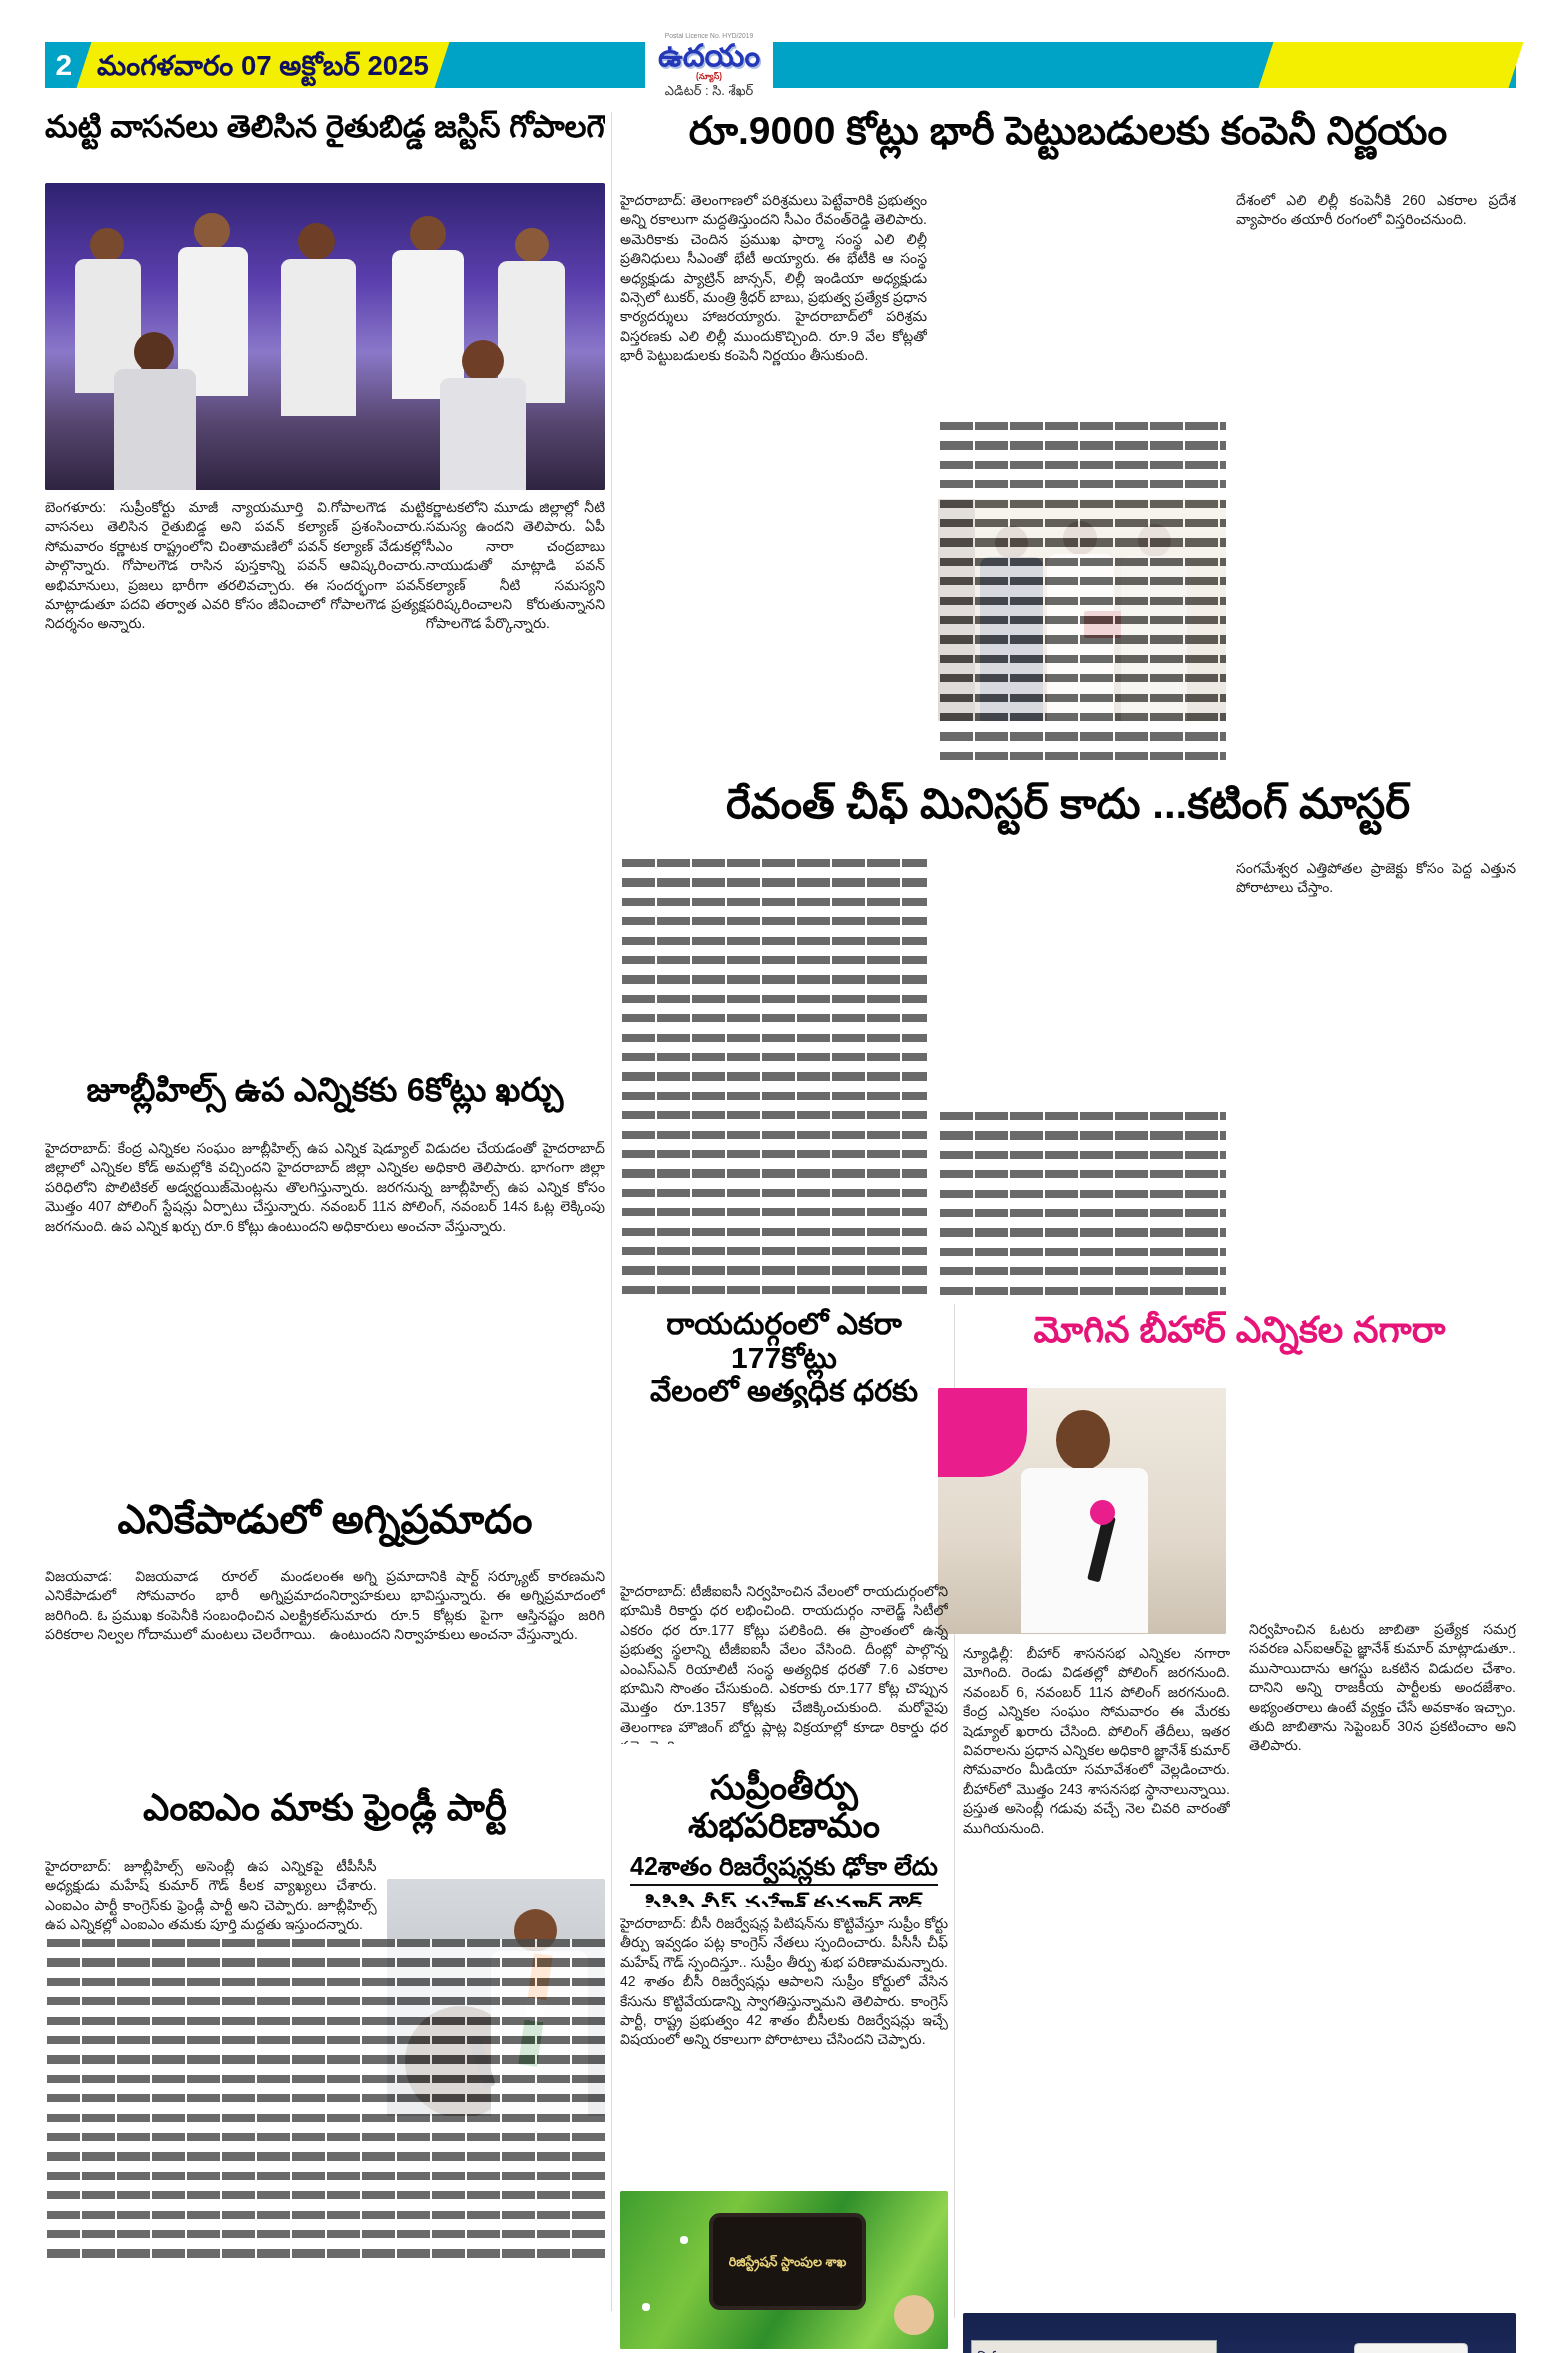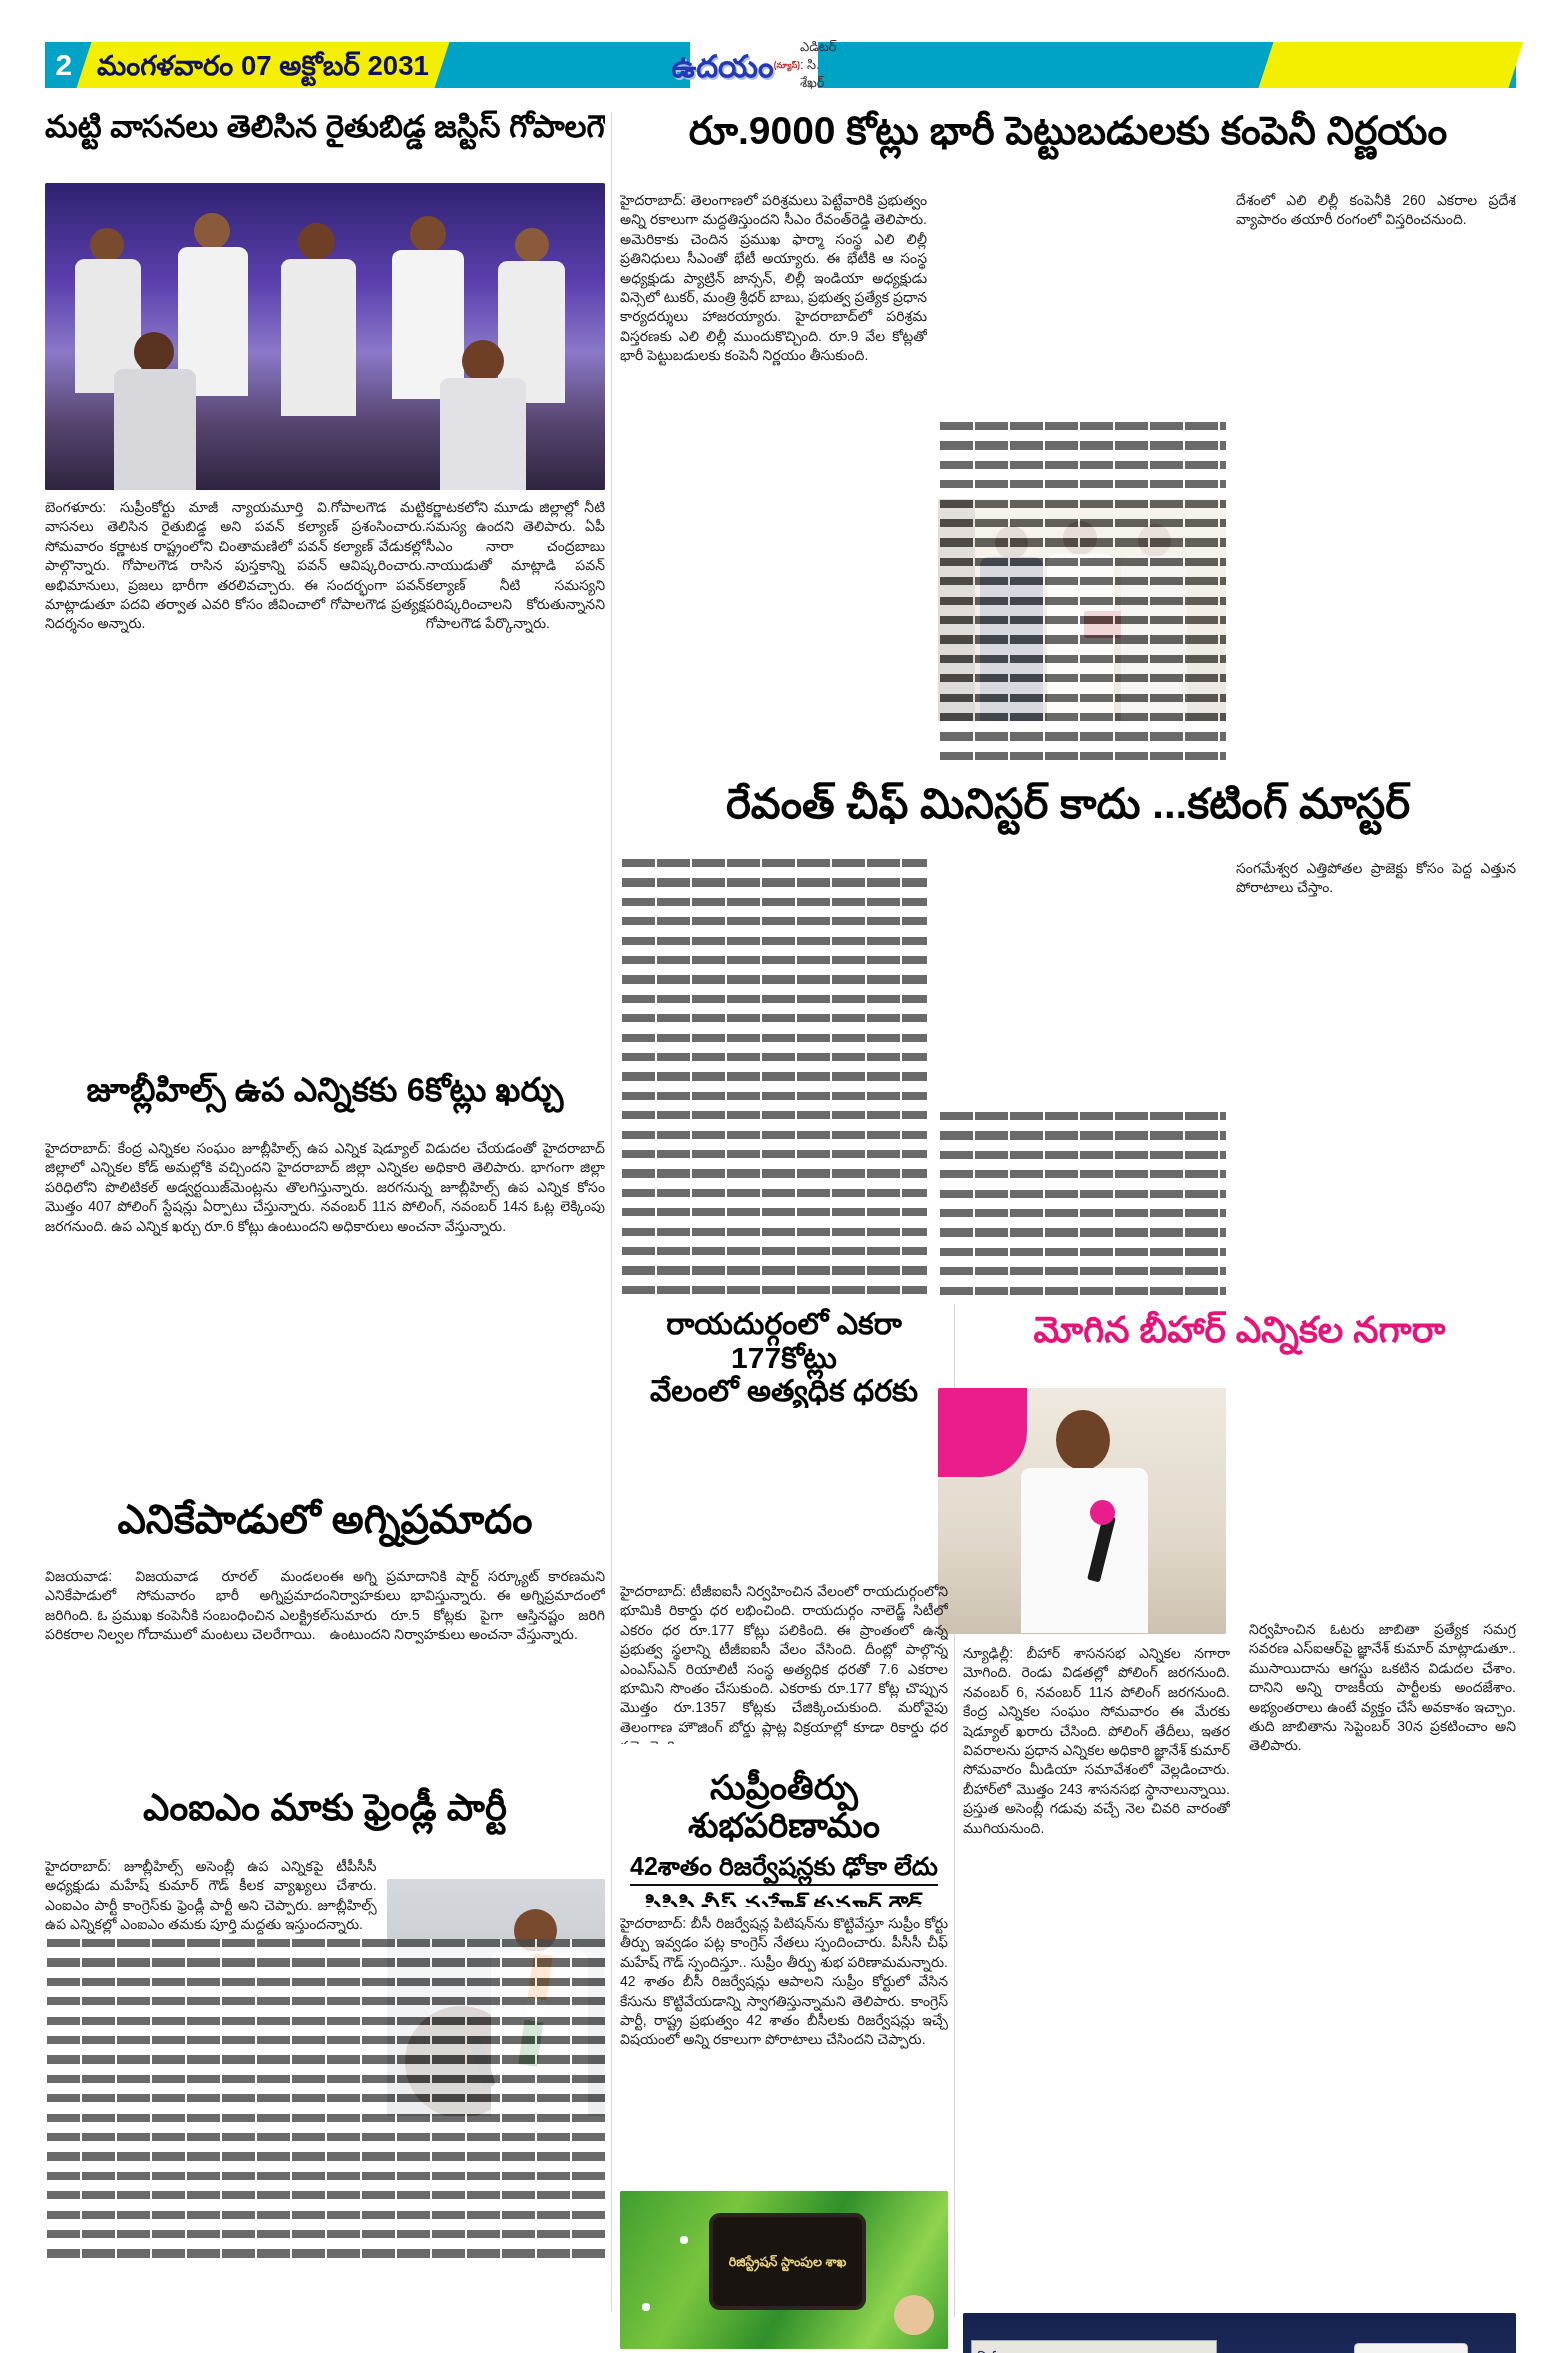--- a/index.html
+++ b/index.html
@@ -7,21 +7,21 @@
         font-family:"Liberation Sans","DejaVu Sans",sans-serif;color:#222;}
   
   .band{position:absolute;left:45px;top:42px;width:1471px;height:46px;background:#00a3c6;}
   .pagenum{position:absolute;left:10.4px;top:6px;color:#fff;font-size:30px;font-weight:700;}
   .plate{position:absolute;top:0;height:46px;background:#f4ee00;transform:skewX(-18deg);}
   .plate-date{left:39px;width:358px;}
   .plate-right{left:1221px;width:250px;}
   .date-text{position:absolute;left:52px;top:7.5px;transform:skewX(0deg);color:#101060;
              font-size:27.6px;font-weight:700;white-space:nowrap;}
   .logo-box{position:absolute;left:645px;top:30px;width:128px;height:72px;background:#fff;
-            display:flex;align-items:center;justify-content:center;z-index:3;margin-left:45px;}
+            display:flex;flex-direction:column;align-items:center;justify-content:center;z-index:3;}
   .logo-top{font-size:6.7px;color:#888;white-space:nowrap;overflow:hidden;max-width:125px;}
   .logo-word{font-size:31px;line-height:33px;font-weight:900;color:#2438b8;
              text-shadow:1.5px 1.5px 0 #aebfe6;}
   .logo-sub{font-size:8.2px;color:#c21d1d;font-weight:700;}
   .logo-bottom{font-size:13px;color:#333;}
   
   .abs{position:absolute;overflow:hidden;}
   .headline{font-weight:700;color:#050505;text-align:center;line-height:1.12;white-space:nowrap;}
   .headline.wrap{white-space:normal;}
   .body-block{display:flex;flex-direction:row;}
@@ -58,21 +58,21 @@
 </style>
 </head>
 <body>
 
 <div class="page">
 
   <header>
     <div class="band">
       <div class="pagenum">2</div>
       <div class="plate plate-date"></div>
-      <div class="date-text">మంగళవారం 07 అక్టోబర్ 2031</div>
+      <div class="date-text">మంగళవారం 07 అక్టోబర్ 2025</div>
       <div class="plate plate-right"></div>
     </div>
     <div class="logo-box">
       <div class="logo-top">Postal Licence No. HYD/2019</div>
       <div class="logo-word">ఉదయం</div>
       <div class="logo-sub">(న్యూస్)</div>
       <div class="logo-bottom">ఎడిటర్ : సి. శేఖర్</div>
     </div>
   </header>
 

